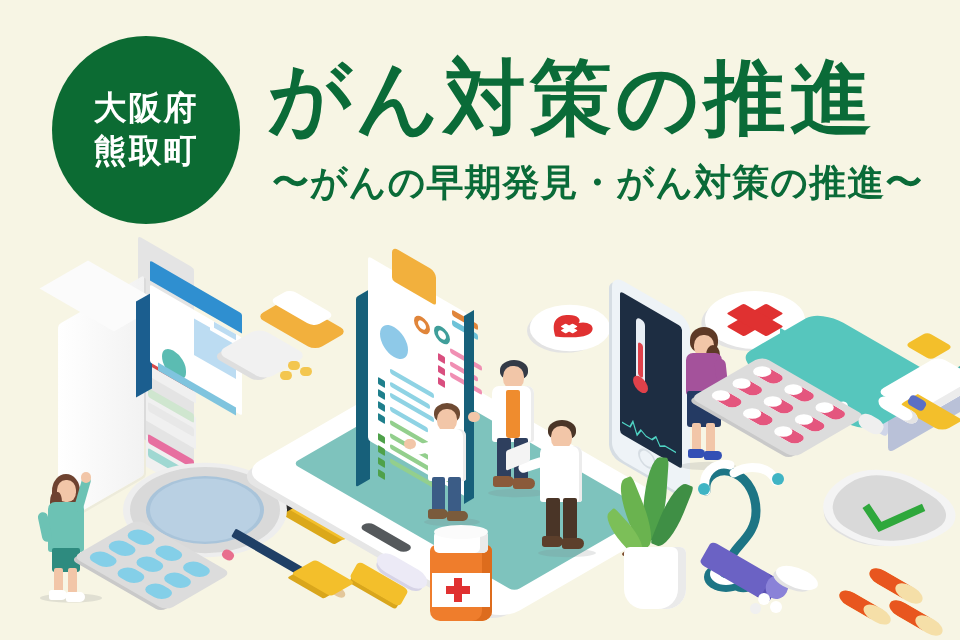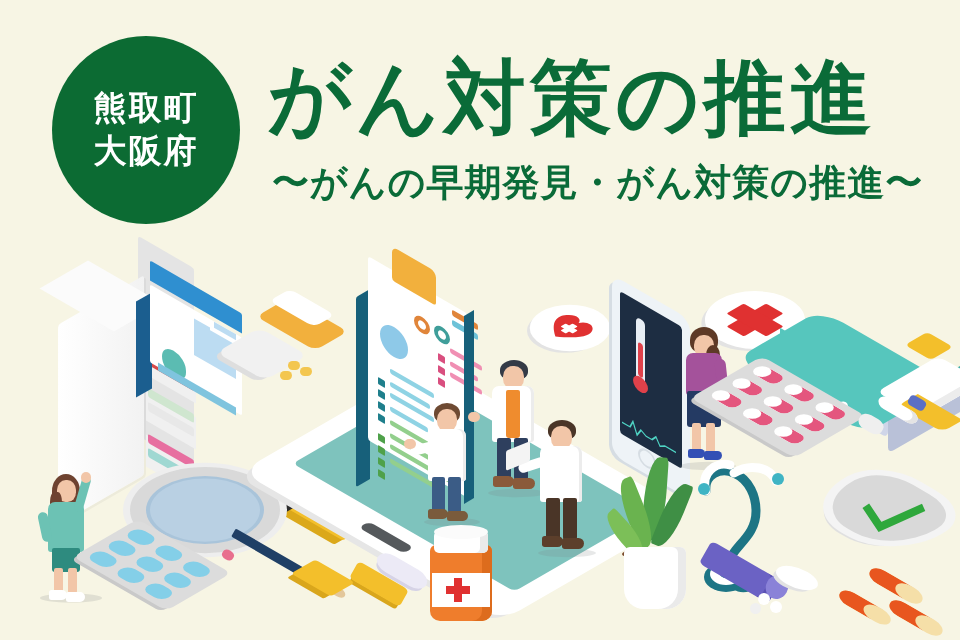--- a/index.html
+++ b/index.html
@@ -199,22 +199,22 @@
     transform:rotate(30deg) scaleY(.62); border-radius:2px; }
 </style>
 </head>
 <body>
 
 <div class="banner">
 
   <div class="header">
 
     <div class="badge">
+      <div class="badge-line">大阪府</div>
       <div class="badge-line">熊取町</div>
-      <div class="badge-line">大阪府</div>
     </div>
 
     <div class="title">がん対策の推進</div>
 
     <div class="subtitle">〜がんの早期発見・がん対策の推進〜</div>
   </div>
 
   <div class="scene">
 
     <div class="obj" style="left:20px; top:20px; width:190px; height:230px;">

